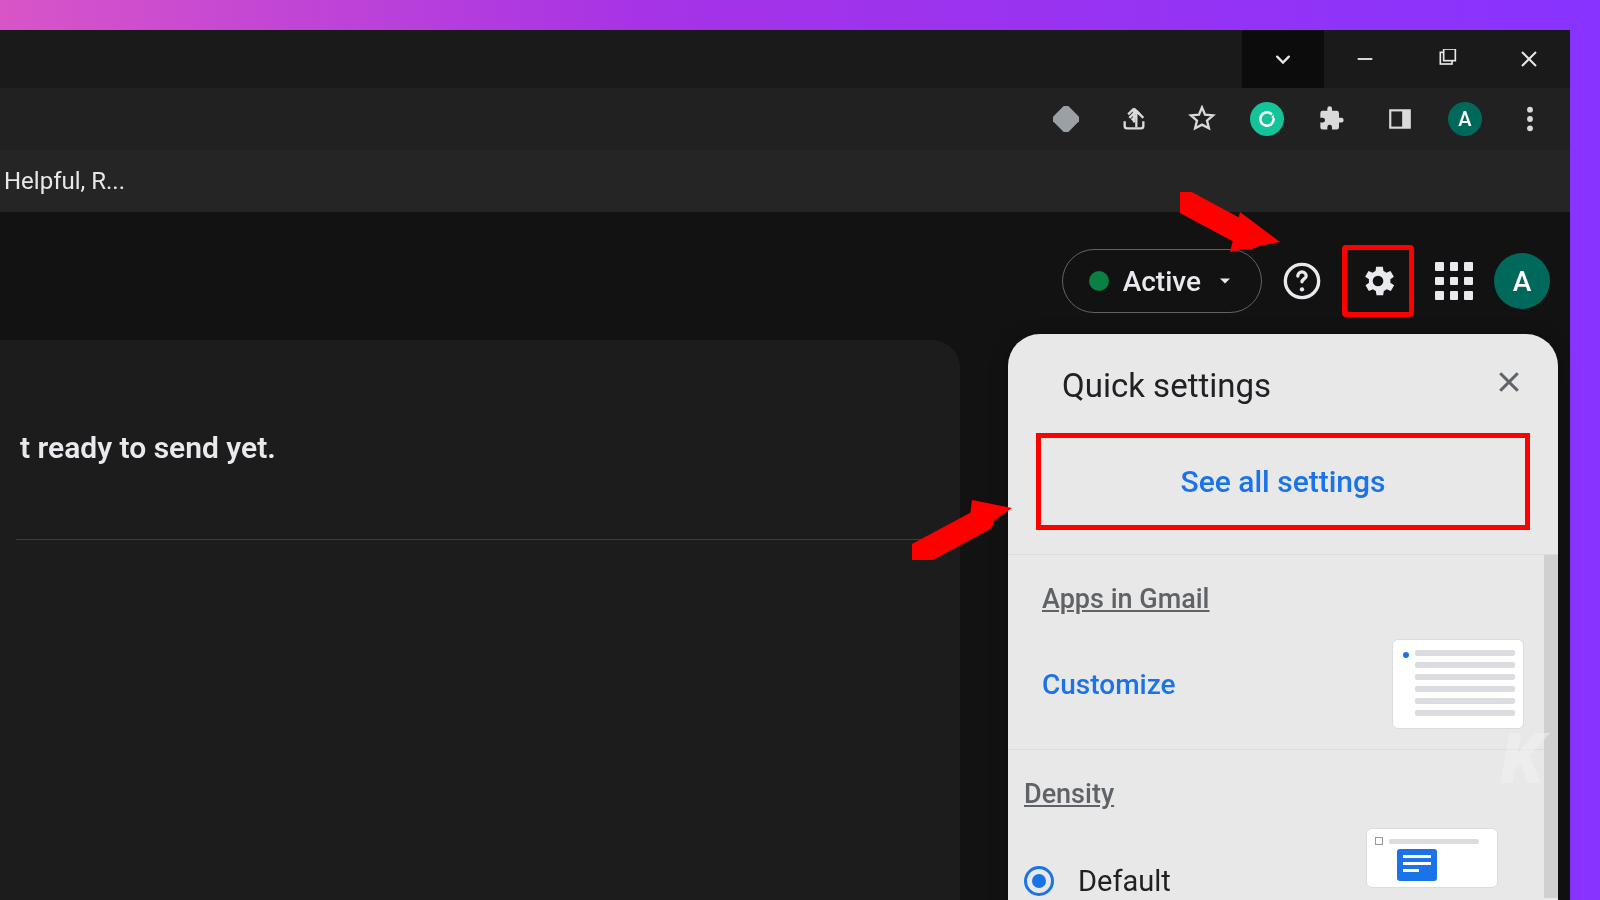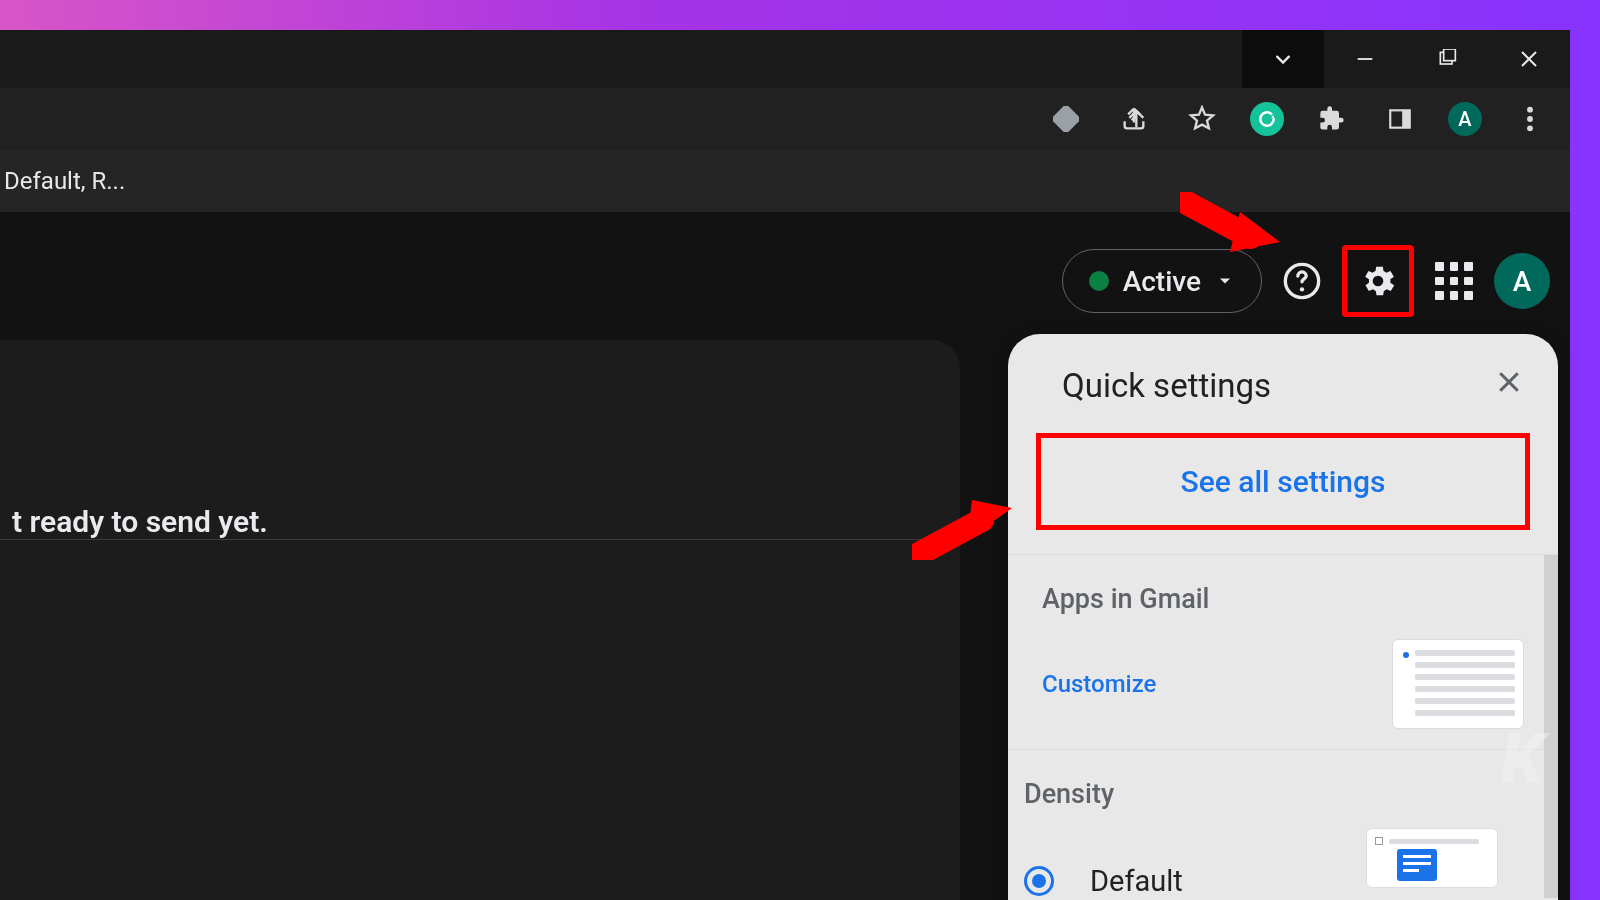--- a/index.html
+++ b/index.html
@@ -171,27 +171,27 @@
   top: 340px;
   left: 0;
   width: 960px;
   height: 560px;
   background: #1c1c1c;
   border-top-right-radius: 28px;
 }
 .card-inner-line {
   position: absolute;
   top: 90px;
-  left: 0;
+  left: 16px;
   width: 935px;
   height: 110px;
   border-bottom: 1px solid #3c3c3c;
   display: flex;
-  align-items: flex-end;
-  padding-left: 12px;
+  align-items: flex-start;
+  padding-left: 4px;
 }
 .card-text {
   color: #e8eaed;
   font-size: 30px;
   font-weight: 600;
 }
 .quick-settings-panel {
   position: absolute;
   top: 334px;
   right: 42px;
@@ -241,53 +241,54 @@
 }
 .qs-section {
   padding: 28px 34px 20px 34px;
   border-bottom: 1px solid #dadce0;
 }
 .qs-section-title {
   color: #5f6368;
   font-size: 27px;
   font-weight: 500;
   margin-bottom: 24px;
+  text-decoration: underline;
 }
 .qs-row {
   display: flex;
   justify-content: space-between;
   align-items: center;
 }
 .qs-item-label {
   color: #202124;
   font-size: 29px;
   margin-bottom: 14px;
 }
 .qs-link {
   color: #1a73e8;
-  font-size: 24px;
+  font-size: 28px;
   font-weight: 500;
 }
 .thumb {
   width: 132px;
   height: 90px;
   background: #fff;
   border: 1px solid #dadce0;
   border-radius: 6px;
   position: relative;
   padding: 10px 8px;
 }
 .thumb-lines { display:flex; flex-direction:column; gap:6px; }
 .thumb-line { height:6px; background:#dadce0; border-radius:2px; }
 .thumb-dot { position:absolute; left:10px; top:12px; width:6px; height:6px; border-radius:50%; background:#1a73e8; }
 .density-section { padding: 28px 34px 0 16px; }
 .radio-row {
   display: flex;
   align-items: center;
-  gap: 36px;
+  gap: 24px;
   margin-top: 30px;
 }
 .radio-outer {
   width: 30px;
   height: 30px;
   border-radius: 50%;
   border: 3px solid #1a73e8;
   display: flex;
   align-items: center;
   justify-content: center;
@@ -406,21 +407,21 @@
     <div class="tb-icon">
       <svg width="8" height="28" viewBox="0 0 6 24">
           <circle cx="3" cy="4" r="2.5" fill="currentColor"></circle>
           <circle cx="3" cy="12" r="2.5" fill="currentColor"></circle>
           <circle cx="3" cy="20" r="2.5" fill="currentColor"></circle>
         </svg>
     </div>
   </div>
 
   <div class="bookmarks-bar">
-    <span>Default, R...</span>
+    <span>Helpful, R...</span>
   </div>
 </div>
 
 <div class="app-area"></div>
 
 <div class="app-toolbar">
   <div class="status-pill">
     <div class="status-dot"></div>
     <span class="status-text">Active</span>
     <svg width="20" height="20" viewBox="0 0 24 24">

